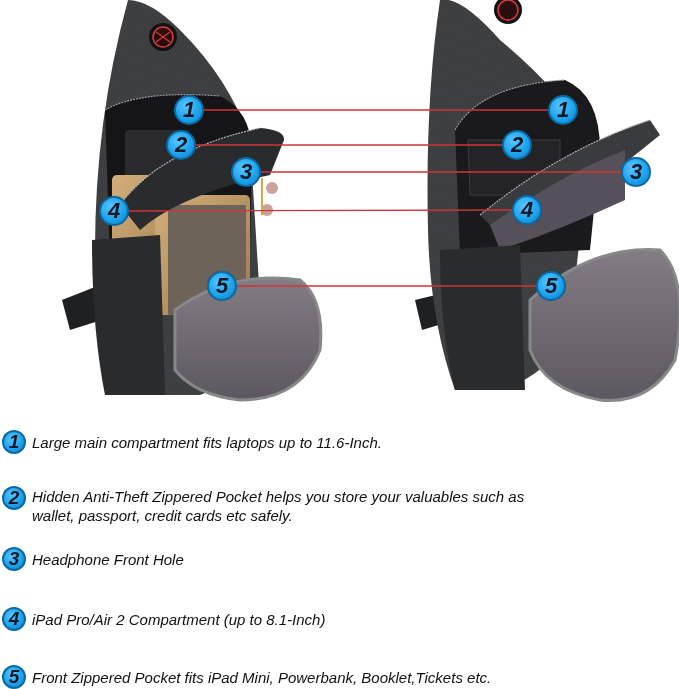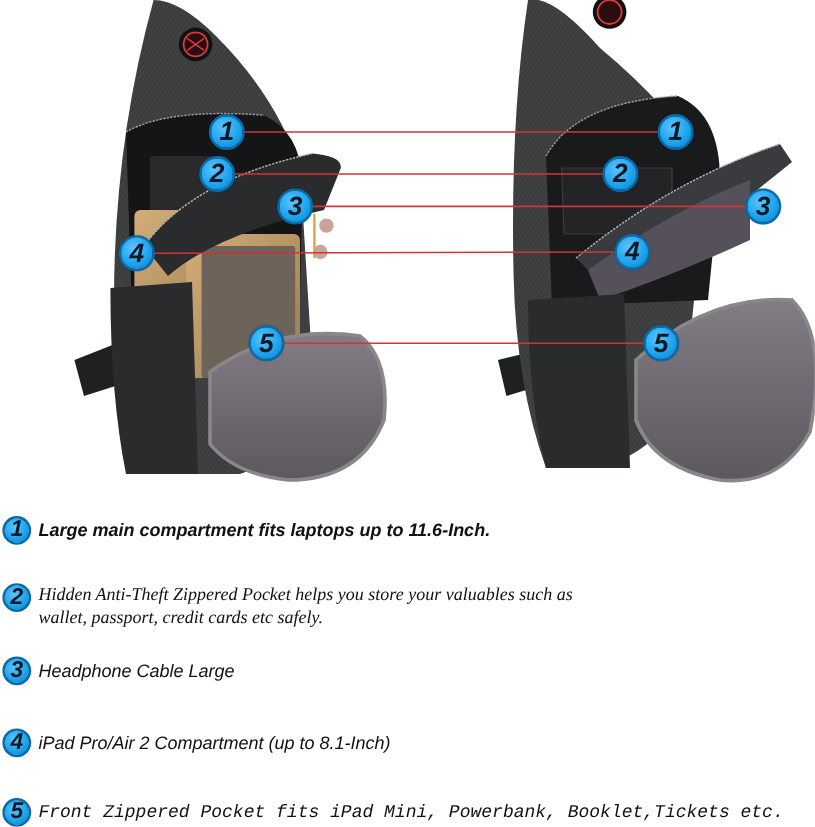--- a/index.html
+++ b/index.html
@@ -137,32 +137,32 @@
   <div class="badge" style="left:563px;top:110px;">1</div>
   <div class="badge" style="left:517px;top:145px;">2</div>
   <div class="badge" style="left:636px;top:172px;">3</div>
   <div class="badge" style="left:527px;top:210px;">4</div>
   <div class="badge" style="left:551px;top:286px;">5</div>
 </div>
 
 <div class="legend">
   <div class="legend-item" style="top:10px;">
     <div class="legend-badge" style="top:0;">1</div>
-    <div class="legend-text" style="top:3px;font-weight:bold;">Large main compartment fits laptops up to 11.6-Inch.</div>
+    <div class="legend-text" style="top:3px;">Large main compartment fits laptops up to 11.6-Inch.</div>
   </div>
   <div class="legend-item" style="top:66px;">
     <div class="legend-badge" style="top:0;">2</div>
-    <div class="legend-text" style="top:1px;font-family:Liberation Serif, serif;">Hidden Anti-Theft Zippered Pocket helps you store your valuables such as
+    <div class="legend-text" style="top:1px;">Hidden Anti-Theft Zippered Pocket helps you store your valuables such as
 wallet, passport, credit cards etc safely.</div>
   </div>
   <div class="legend-item" style="top:127px;">
     <div class="legend-badge" style="top:0;">3</div>
-    <div class="legend-text" style="top:3px;">Headphone Cable Large</div>
+    <div class="legend-text" style="top:3px;">Headphone Front Hole</div>
   </div>
   <div class="legend-item" style="top:187px;">
     <div class="legend-badge" style="top:0;">4</div>
     <div class="legend-text" style="top:3px;">iPad Pro/Air 2 Compartment (up to 8.1-Inch)</div>
   </div>
   <div class="legend-item" style="top:245px;">
     <div class="legend-badge" style="top:0;">5</div>
-    <div class="legend-text" style="top:3px;font-family:Liberation Mono, monospace;">Front Zippered Pocket fits iPad Mini, Powerbank, Booklet,Tickets etc.</div>
+    <div class="legend-text" style="top:3px;">Front Zippered Pocket fits iPad Mini, Powerbank, Booklet,Tickets etc.</div>
   </div>
 </div>
 
 </body></html>

